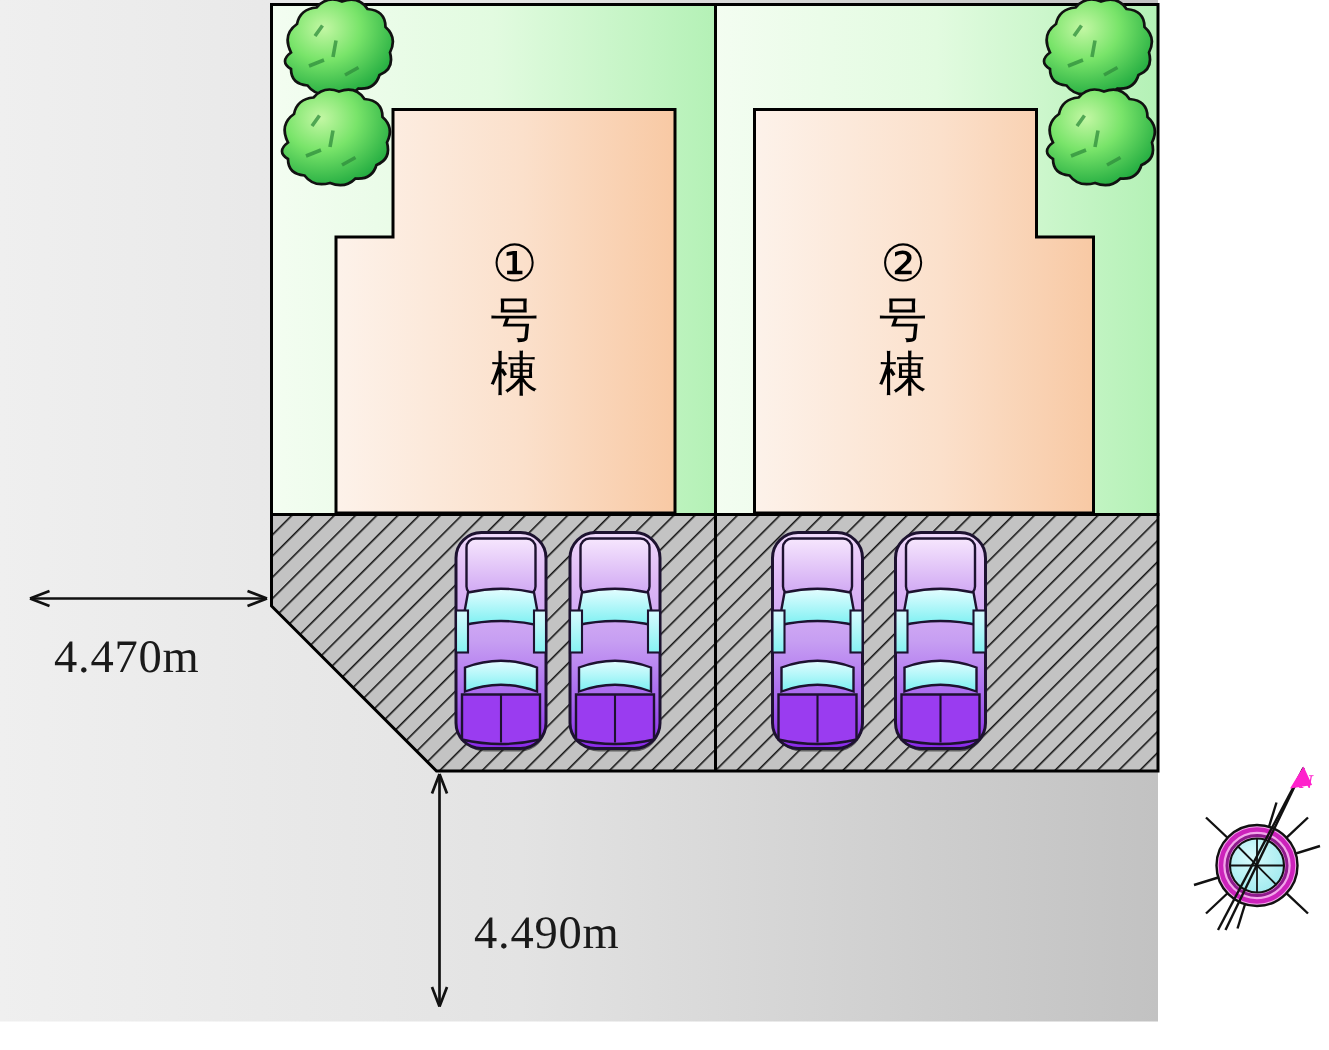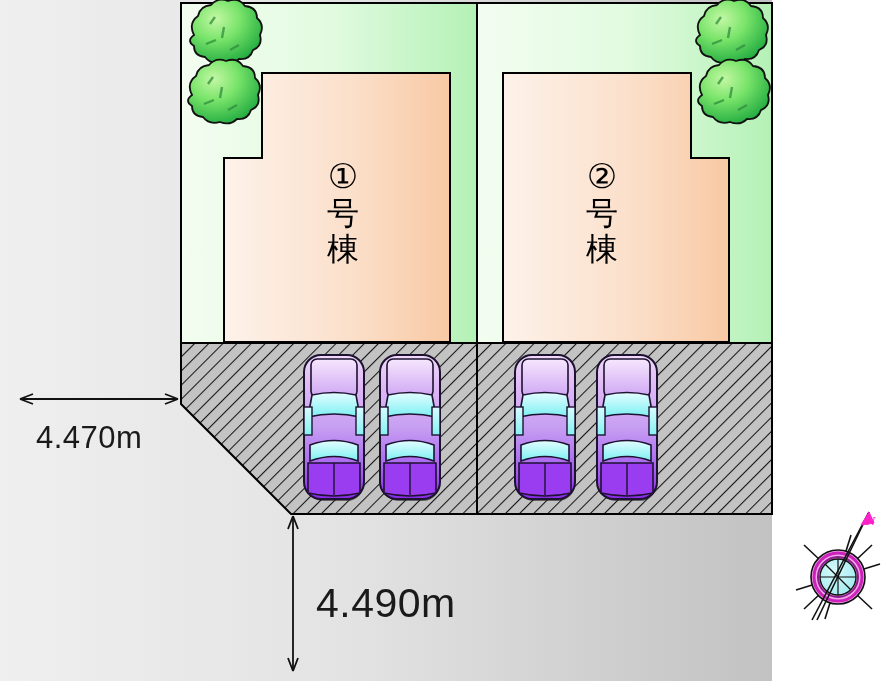--- a/index.html
+++ b/index.html
@@ -6,27 +6,27 @@
   html,body{margin:0;padding:0;background:#ffffff;}
   body{
     width:886px;height:700px;position:relative;overflow:hidden;
     font-family:"Liberation Serif","DejaVu Serif",serif;
   }
   #stage{position:absolute;left:0;top:0;width:886px;height:700px;}
   .layer{position:absolute;left:0;top:0;width:886px;height:700px;}
   svg.layer{display:block;}
   .dimlabel{
     position:absolute;
-    font-family:Liberation Sans, sans-serif;
+    font-family:Liberation Serif, serif;
     color:#1a1a1a;
     white-space:nowrap;
     font-weight:400;
   }
   #dim-w-label{left:36px;top:420px;font-size:31px;letter-spacing:0.5px;}
-  #dim-h-label{left:316px;top:580px;font-size:41px;letter-spacing:0.5px;}
+  #dim-h-label{left:316px;top:604px;font-size:31px;letter-spacing:0.5px;}
   .bldglabel{
     position:absolute;
     font-family:"DejaVu Serif","Liberation Serif",serif;
     color:#000000;
     text-align:center;
     line-height:1.03;
     font-size:33px;
     width:80px;
   }
   .bldglabel .circnum{font-size:34px;display:block;line-height:1.15;}

